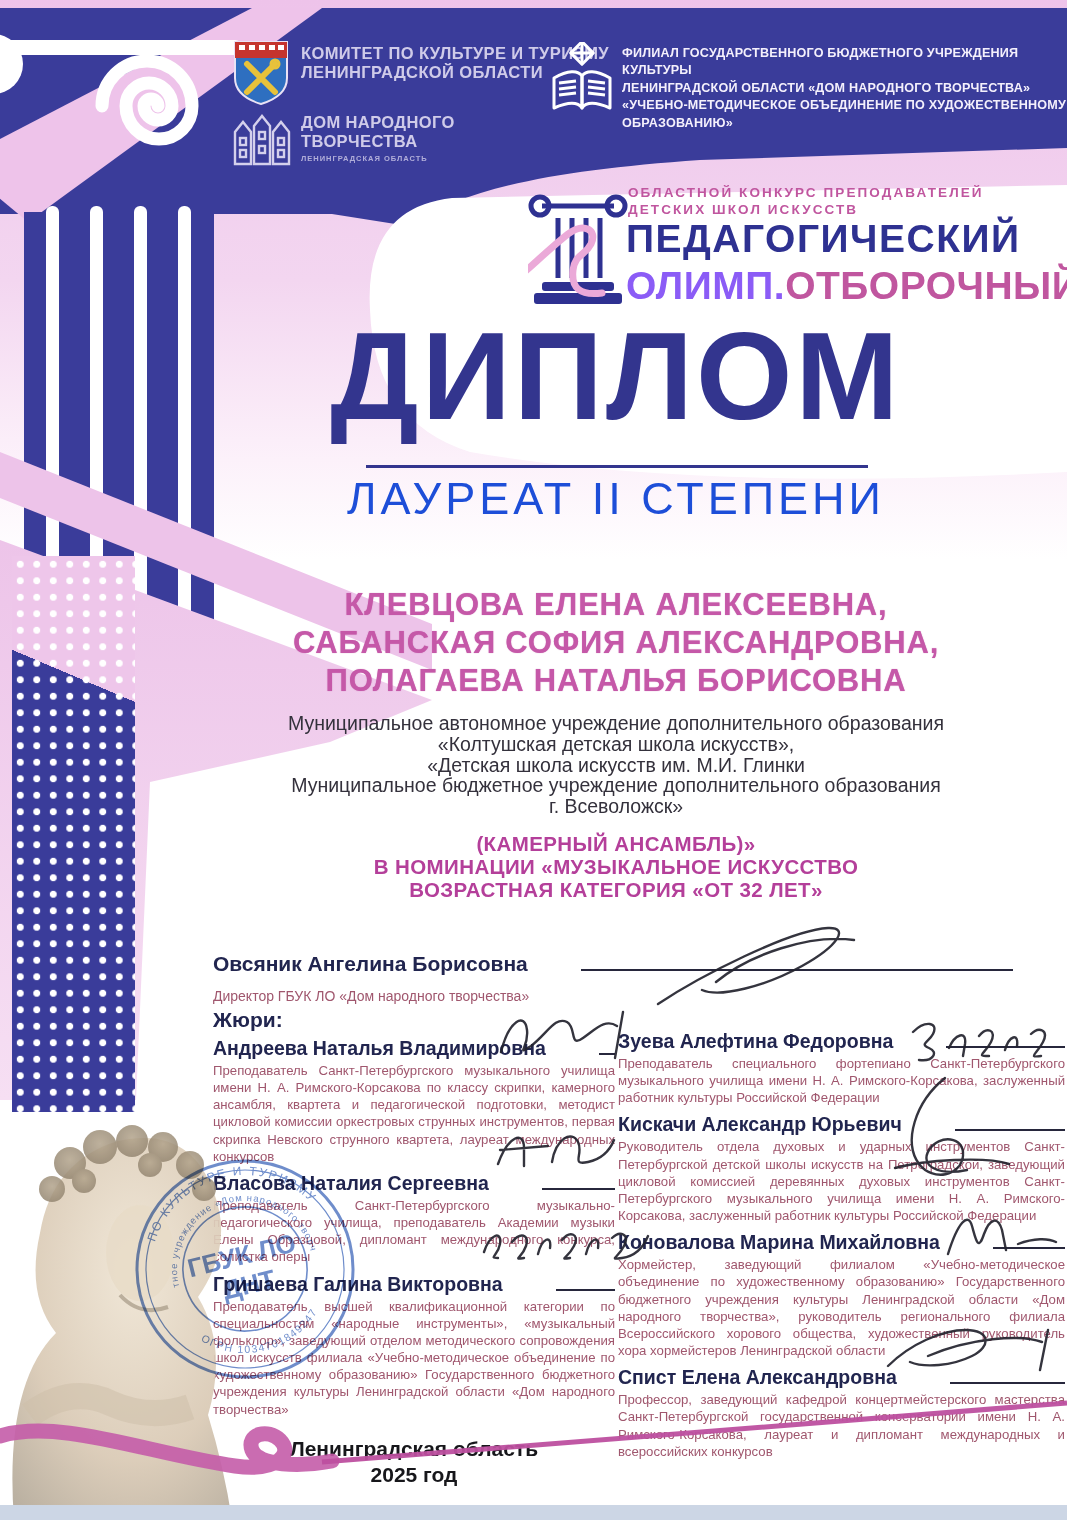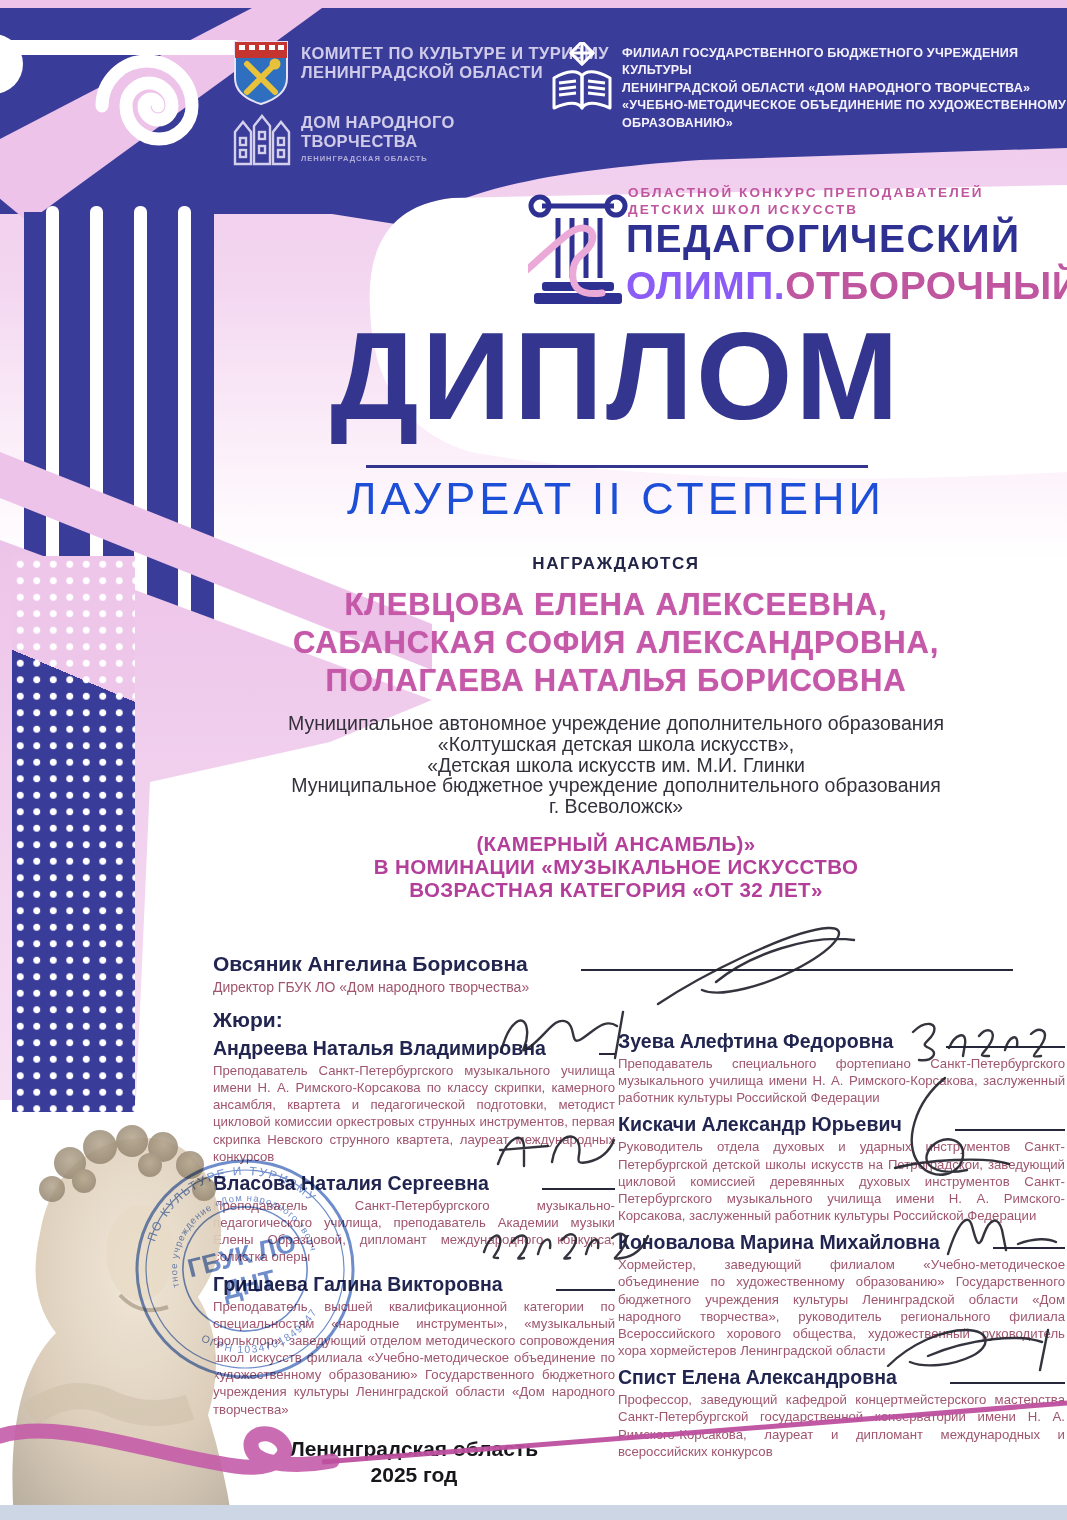--- a/index.html
+++ b/index.html
@@ -37,21 +37,21 @@
   .awardees{top:586px;font-size:31px;line-height:38px;font-weight:800;color:#c558a8;
     letter-spacing:.8px;text-shadow:0 0 1px rgba(176,43,140,.55);}
   .institution{top:713px;font-size:19.5px;line-height:20.8px;color:#34313c;}
   .nomination{top:832px;font-size:20.5px;line-height:23px;font-weight:bold;color:#b43f9a;letter-spacing:.4px;}
 
   
   .director-block{left:213px;top:952px;width:800px;}
   .sig-row{display:flex;align-items:flex-end;gap:45px;}
   .sig-name{font-size:21px;font-weight:bold;color:#21254f;white-space:nowrap;}
   .sig-line{flex:1;border-bottom:2px solid #27273c;margin-left:8px;transform:translateY(-5px);}
-  .role-desc{font-size:14px;color:#a0576e;margin-top:3px;}
+  .role-desc{font-size:14px;color:#a0576e;margin-top:12px;}
   .jury-col{font-size:13.2px;}
   .jury-left{left:213px;top:1008px;width:402px;}
   .jury-right{left:618px;top:1030px;width:447px;}
   .jury-label{font-size:21px;font-weight:bold;color:#21254f;margin-bottom:5px;}
   .jury-entry{margin-bottom:7px;}
   .jury-entry .sig-name{font-size:19.5px;}
   .jury-desc{margin:2px 0 0 0;color:#a0576e;line-height:1.3;text-align:justify;}
   .footer-lines{text-align:center;font-size:21px;font-weight:bold;color:#17171b;
     margin-top:18px;line-height:1.25;}
 
@@ -184,21 +184,20 @@
       <div>ОБЛАСТНОЙ КОНКУРС ПРЕПОДАВАТЕЛЕЙ</div>
       <div>ДЕТСКИХ ШКОЛ ИСКУССТВ</div>
     </div>
     <div class="logo-title1">ПЕДАГОГИЧЕСКИЙ</div>
     <div class="logo-title2"><span class="dark">ОЛИМП.</span><span class="accent">ОТБОРОЧНЫЙ ТУР</span></div>
   </div>
 
   <div class="abs center-col diploma-title">ДИПЛОМ</div>
   <div class="abs title-rule"></div>
   <div class="abs center-col degree">ЛАУРЕАТ II СТЕПЕНИ</div>
-  <div class="abs center-col awarded-label">НАГРАЖДАЮТСЯ</div>
 
   <div class="abs center-col awardees">
     <div>КЛЕВЦОВА ЕЛЕНА АЛЕКСЕЕВНА,</div>
     <div>САБАНСКАЯ СОФИЯ АЛЕКСАНДРОВНА,</div>
     <div>ПОЛАГАЕВА НАТАЛЬЯ БОРИСОВНА</div>
   </div>
 
   <div class="abs center-col institution">
     <div>Муниципальное автономное учреждение дополнительного образования</div>
     <div>«Колтушская детская школа искусств»,</div>

